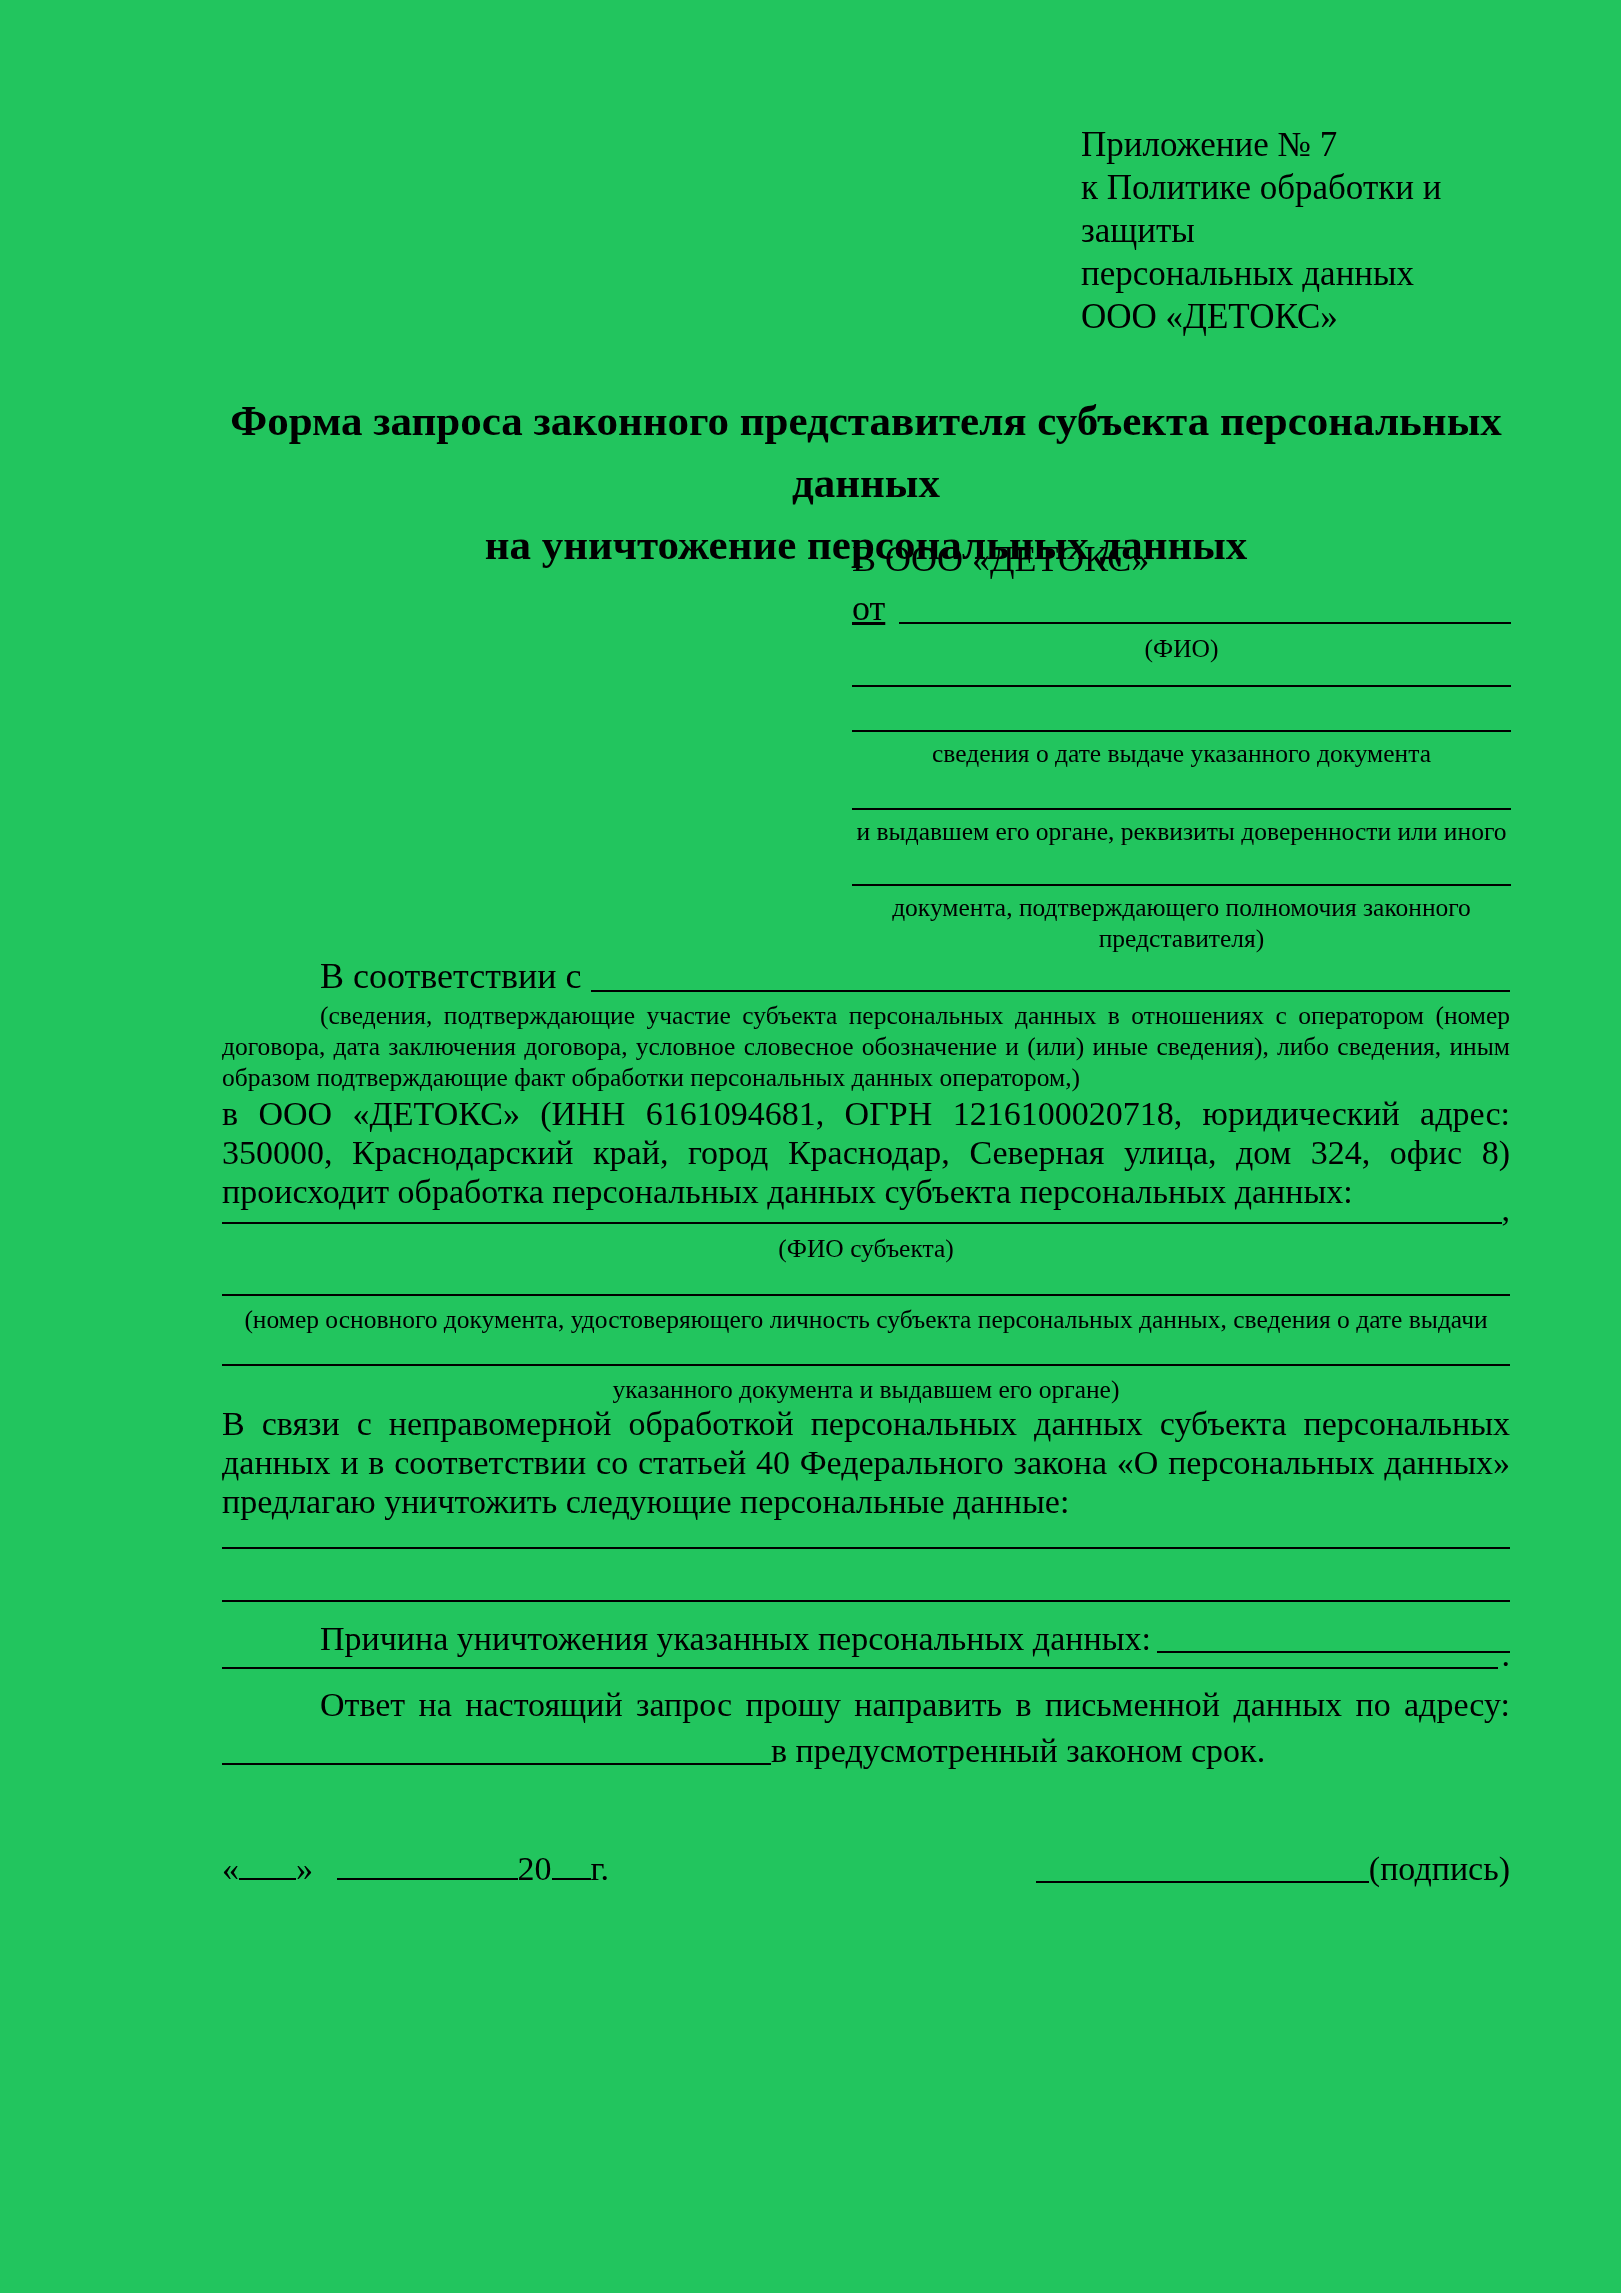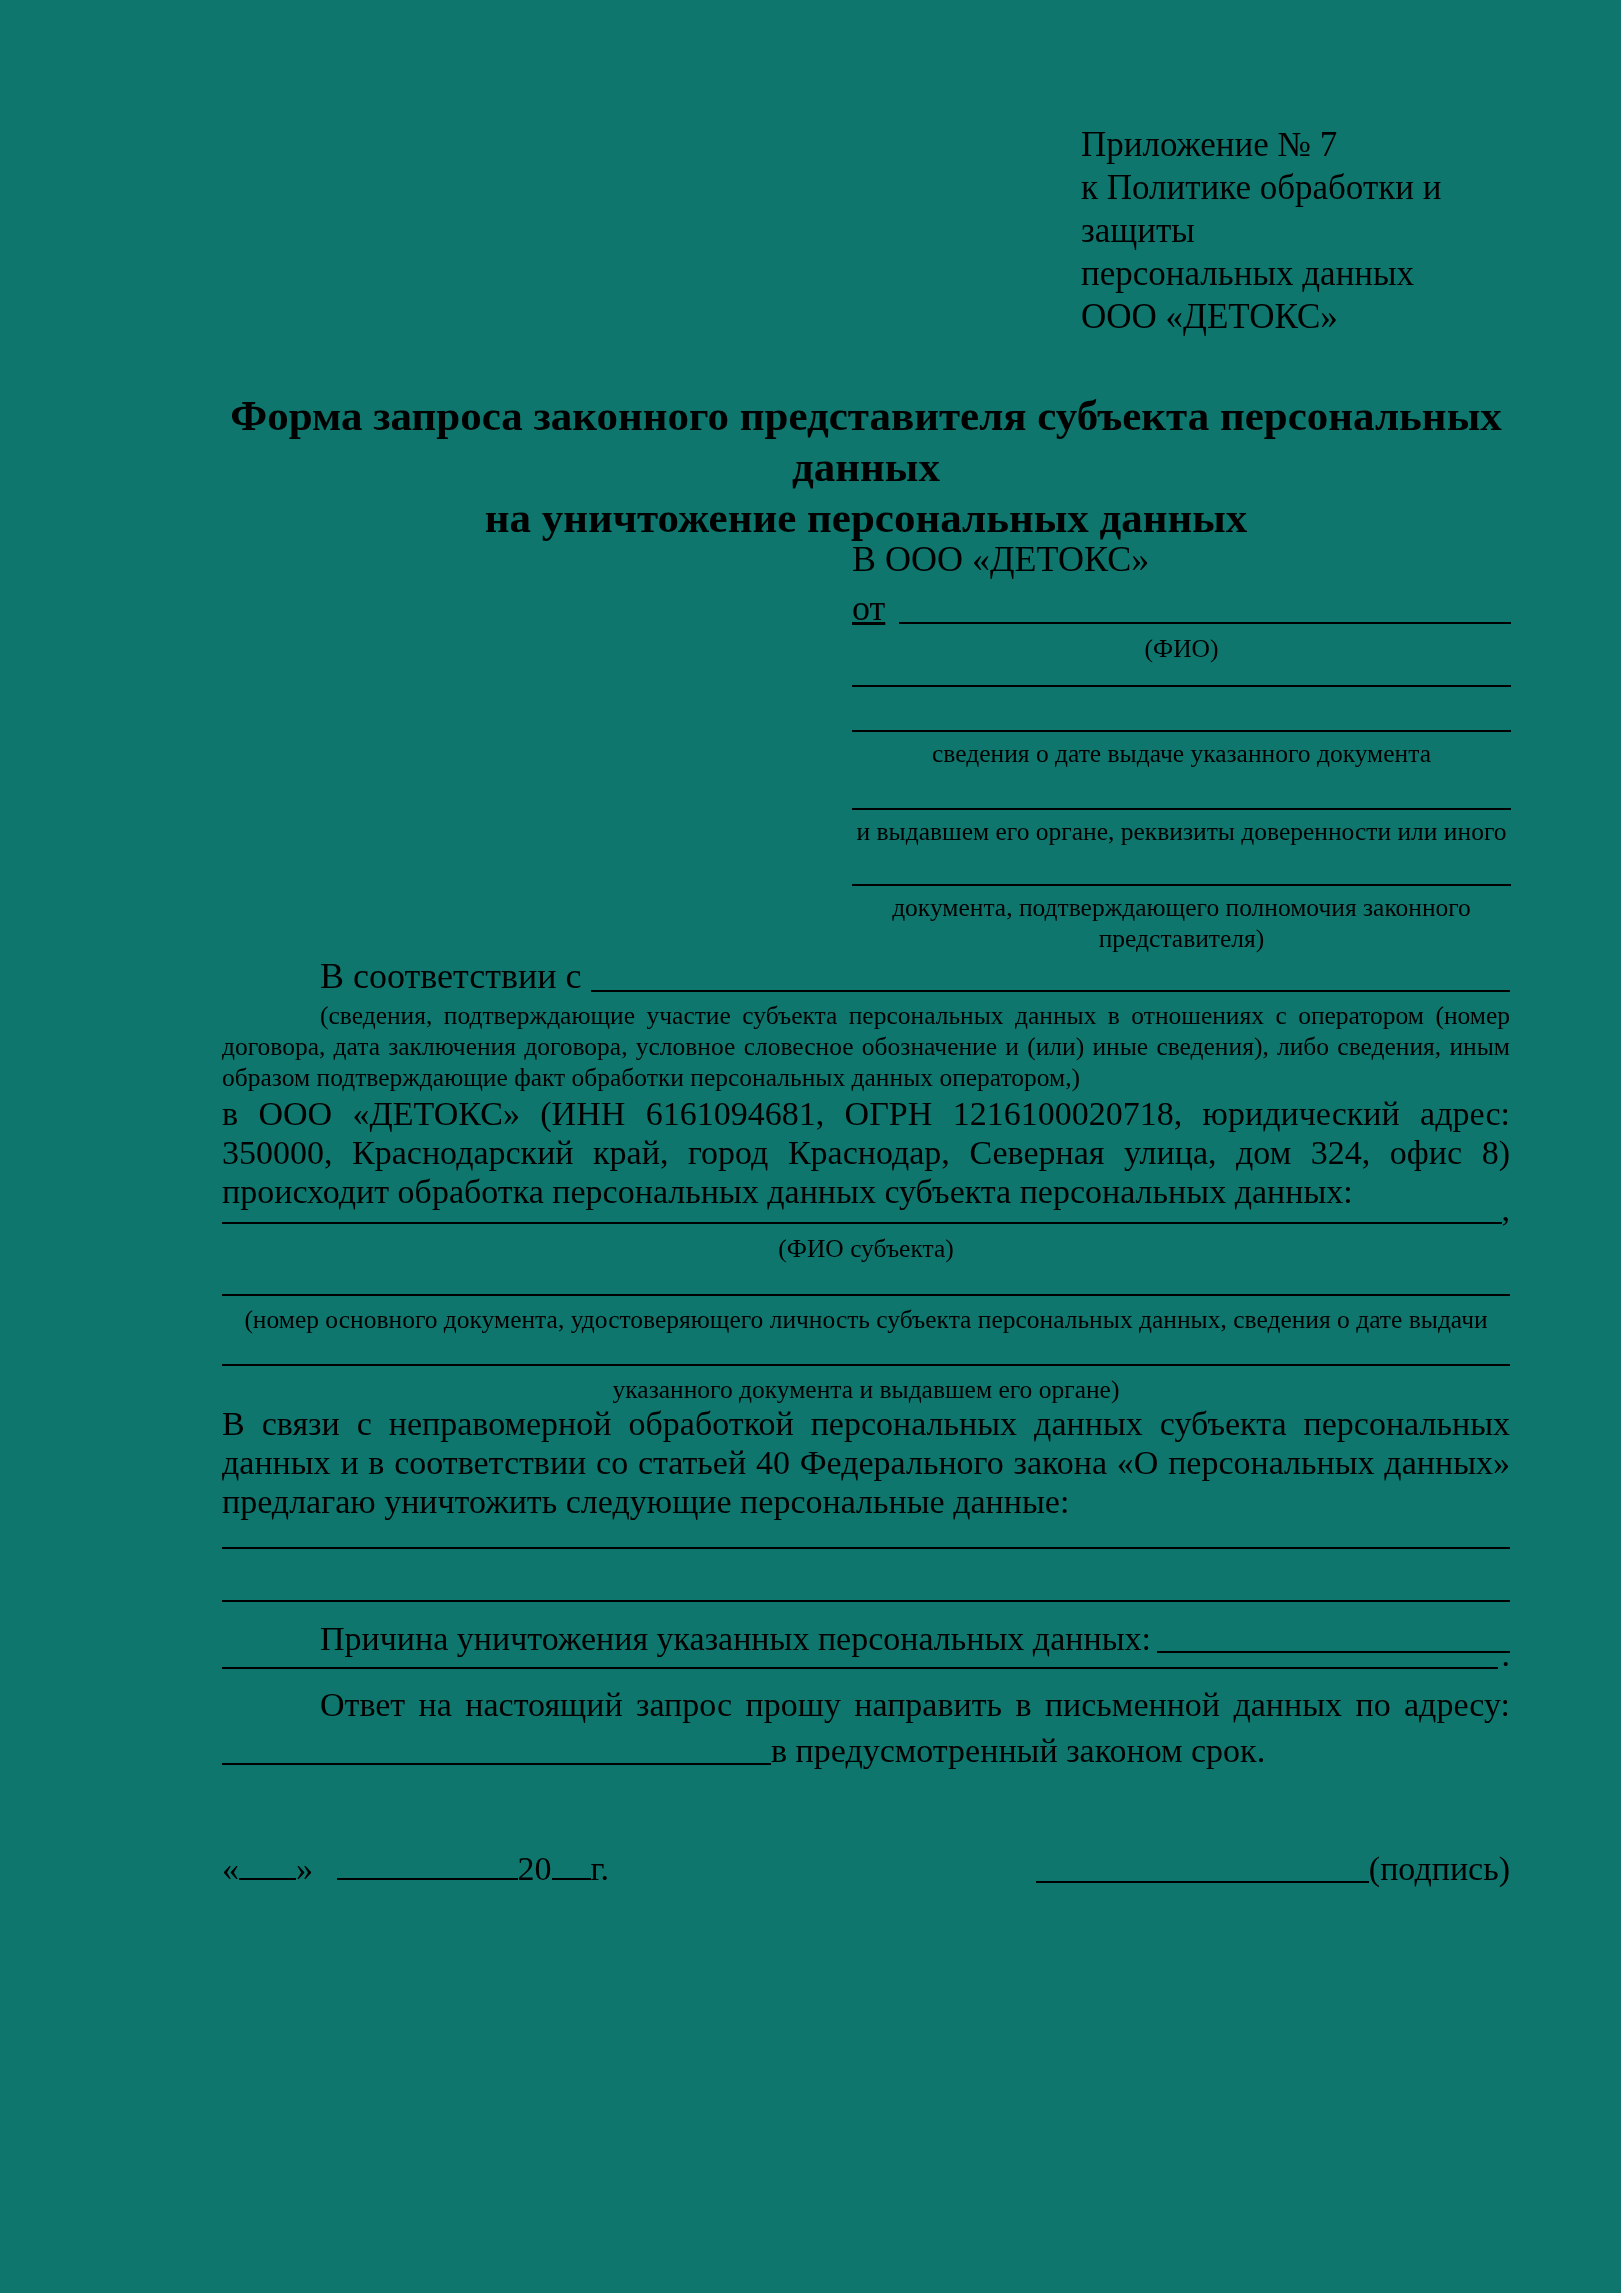--- a/index.html
+++ b/index.html
@@ -1,33 +1,33 @@
 <!DOCTYPE html>
 <html><head>
 <meta charset="utf-8">
 <style>
   html, body { margin: 0; padding: 0; background: #9a9a9a; }
   .page {
     position: relative;
     width: 1621px;
     height: 2294px;
     margin: 0 auto;
-    background: #0f766e;
+    background: #22c55e;
     font-family: "Liberation Serif", "DejaVu Serif", serif;
     color: #000000;
     overflow: hidden;
   }
   .abs { position: absolute; }
 
   
   .header-block { left: 1081px; top: 123px; width: 451px; font-size: 35px; line-height: 43px; }
 
   
   .title-block { left: 222px; top: 390px; width: 1288px; text-align: center;
-                 font-weight: bold; font-size: 43px; line-height: 51px; }
+                 font-weight: bold; font-size: 43px; line-height: 62px; }
 
   
   .addressee { left: 852px; top: 537px; width: 659px; font-size: 36px; }
   .addr-to { line-height: 45px; }
   .from-row { display: flex; align-items: flex-end; height: 47px; text-decoration: underline; }
   .from-row .from-label { white-space: nowrap; padding-right: 13.7px; }
   .fill-line { flex: 1 1 auto; border-bottom: 2.9px solid #000; margin-bottom: 4.9px; }
   .cap { font-size: 25.5px; line-height: 31px; text-align: center; }
   .addr-cap { margin-top: 3.9px; }
   .field-line { border-bottom: 2.9px solid #000; height: 0; }

